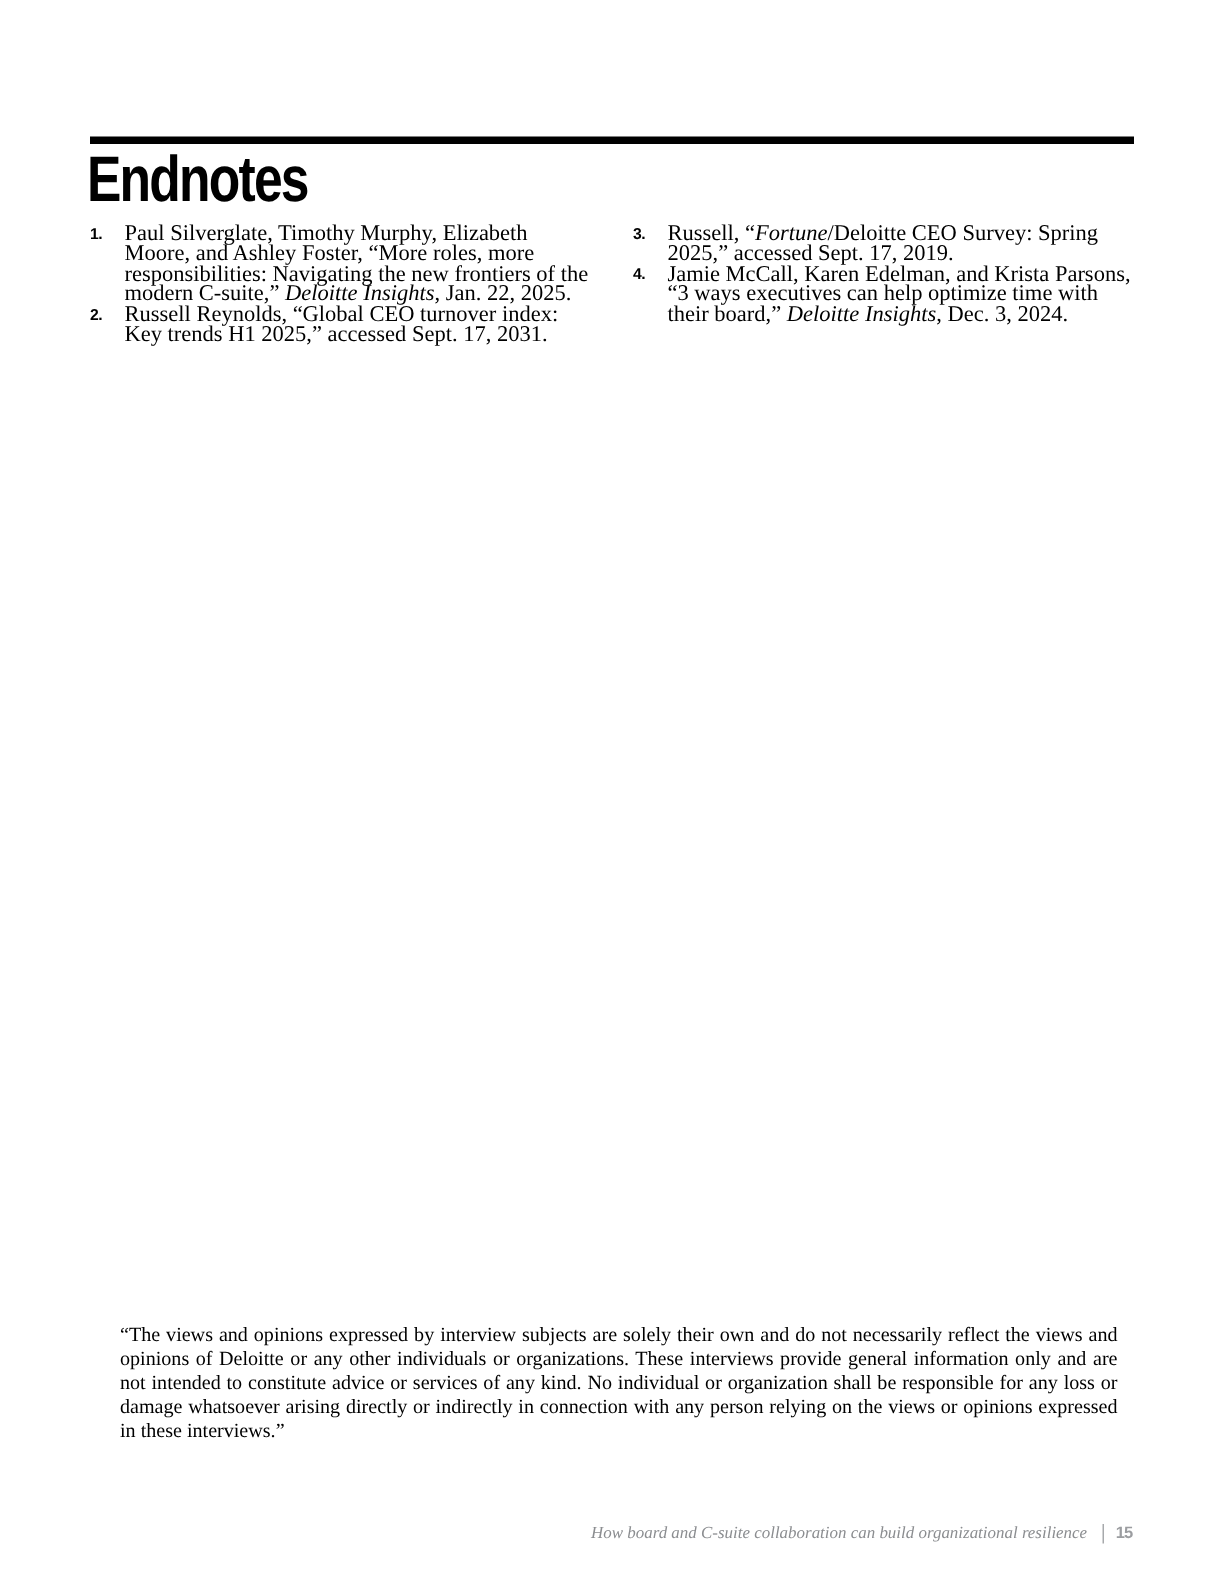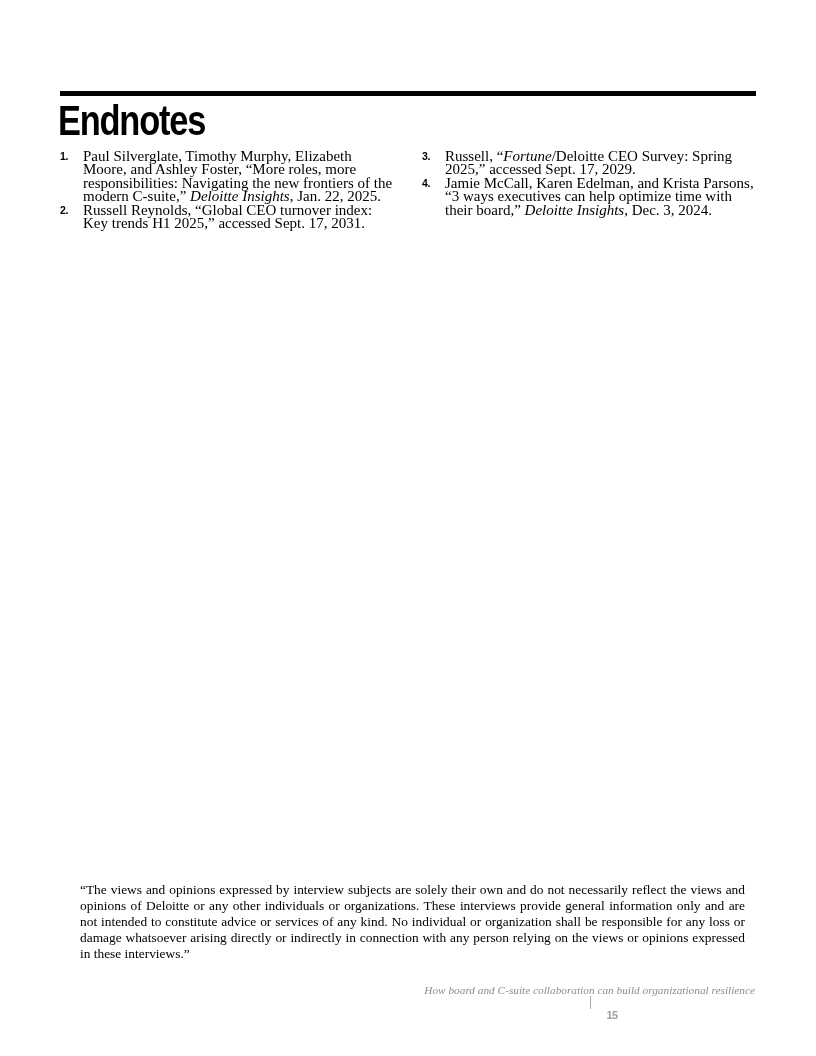--- a/index.html
+++ b/index.html
@@ -39,36 +39,35 @@
   .note-text {
     margin:0; flex:1 1 auto;
     font-size:15px; line-height:13.4px;
   }
   .note-text em { font-style:italic; }
   .disclaimer {
     position:absolute; left:76px; top:878px; width:665px; margin:4px;
     font-size:13.4px; line-height:15.9px; text-align:justify;
   }
   .footer {
-    position:absolute; top:984px; right:61px;
-    display:flex; align-items:center;flex-direction:column;
+    position:absolute; top:1016px; right:61px;
+    display:flex; 
   }
   .footer-title {
     font-style:italic; font-size:11.3px; color:#8b8d90;
     white-space:nowrap;
   }
   .footer-sep {
     width:1px; height:13px; background:#a7a9ac;
     margin:0 8px 0 10px;
   }
   .footer-page {
     font-family:"Liberation Sans", sans-serif;
     font-weight:bold; font-size:11px; letter-spacing:-0.5px;
     color:#9b9da0;
-    margin-left:45px;
   }
 </style>
 </head>
 <body>
 
 <div class="page">
 
   <div class="top-rule"></div>
 
   <h1 class="title">Endnotes</h1>
@@ -86,21 +85,21 @@
         <span class="note-num">2.</span>
         <p class="note-text"><span>Russell Reynolds, “Global CEO turnover index: Key trends H1 2025,” accessed Sept. 17, 2031.</span></p>
       </div>
 
     </div>
 
     <div class="notes-col">
 
       <div class="note">
         <span class="note-num">3.</span>
-        <p class="note-text"><span>Russell, “</span><em>Fortune</em><span>/Deloitte CEO Survey: Spring 2025,” accessed Sept. 17, 2029.</span></p>
+        <p class="note-text"><span>Russell, “</span><em>Fortune</em><span>/Deloitte CEO Survey: Spring 2025,” accessed Sept. 17, 2019.</span></p>
       </div>
 
       <div class="note">
         <span class="note-num">4.</span>
         <p class="note-text"><span>Jamie McCall, Karen Edelman, and Krista Parsons, “3 ways executives can help optimize time with their board,” </span><em>Deloitte Insights</em><span>, Dec. 3, 2024.</span></p>
       </div>
 
     </div>
 
   </div>

